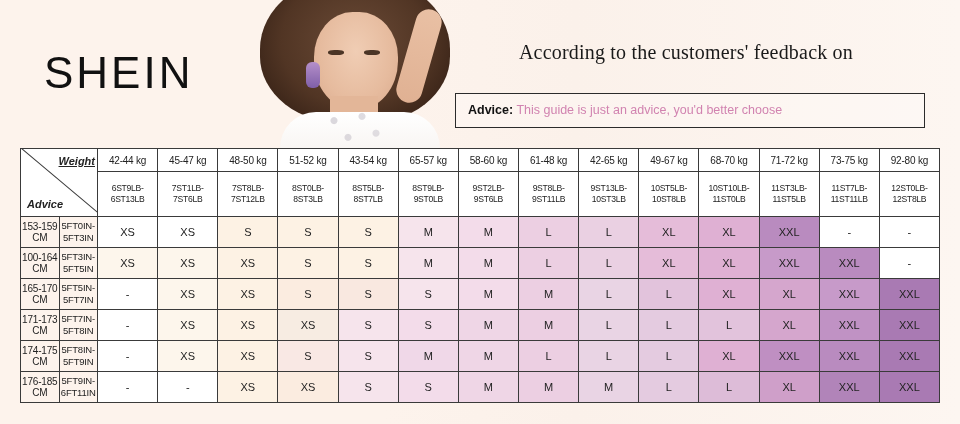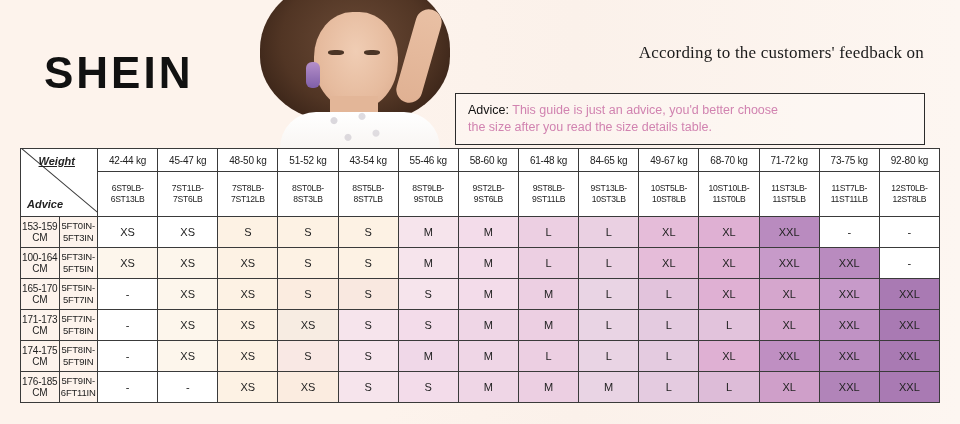--- a/index.html
+++ b/index.html
@@ -26,21 +26,21 @@
     top: 0;
     left: 0;
     width: 960px;
     height: 150px;
   }
   .brand {
     position: absolute;
     left: 44px;
     top: 48px;
     font-family: "Liberation Sans", sans-serif;
-    font-weight: bold;
+    font-weight: normal;
     font-size: 44px;
     letter-spacing: 3px;
     color: #111;
   }
   
   .photo {
     position: absolute;
     left: 210px;
     top: 0;
     width: 300px;
@@ -117,26 +117,26 @@
     position: absolute;
     left: 96px;
     top: 62px;
     width: 14px;
     height: 26px;
     background: linear-gradient(180deg, #b58fc9, #7f5fa8);
     border-radius: 6px;
   }
   .headline {
     position: absolute;
-    right: 36px;
+    right: 24px;
     top: 40px;
     width: 500px;
-    text-align: right;
+    text-align: center;
     font-family: "Liberation Serif", serif;
-    font-size: 17px;
+    font-size: 20px;
     line-height: 25px;
     color: #1a1a1a;
     letter-spacing: .2px;
   }
   .advice-box {
     position: absolute;
     left: 455px;
     top: 93px;
     width: 470px;
     border: 1px solid #2b2b2b;
@@ -145,21 +145,21 @@
     box-sizing: border-box;
   }
   .advice-line {
     font-size: 12.5px;
     line-height: 17px;
     color: #d183b0;
     font-family: "Liberation Sans", sans-serif;
   }
   .advice-line .lbl {
     color: #111;
-    font-weight: normal;
+    font-weight: bold;
   }
   
   table.size {
     position: absolute;
     left: 20px;
     top: 148px;
     border-collapse: collapse;
     width: 920px;
     font-size: 10.5px;
     color: #232323;
@@ -184,21 +184,21 @@
     left: -10px;
     top: -10px;
     width: 130px;
     height: 1px;
     background: #3a3a3a;
     transform: rotate(40deg);
     transform-origin: left top;
   }
   .corner .w {
     position: absolute;
-    right: 22px;
+    right: 2px;
     top: 6px;
     font-size: 11px;
     font-weight: bold;
     font-style: italic;
     text-decoration: underline;
   }
   .corner .h {
     position: absolute;
     left: 6px;
     bottom: 6px;
@@ -255,42 +255,41 @@
     <div class="brand">SHEIN</div>
 
     <div class="headline">
       <div>According to the customers' feedback on</div>
     </div>
 
     <div class="advice-box">
       <div class="advice-line">
         <span class="lbl">Advice:</span><span> This guide is just an advice, you'd better choose</span>
       </div>
-      <div class="advice-line">the size after you read the size details table.</div>
     </div>
   </div>
 
   <table class="size">
     <thead>
       <tr>
         <th class="corner" rowspan="2" colspan="2">
           <span class="diag"></span>
           <span class="w">Weight</span>
           <span class="h">Advice</span>
         </th>
 
       <th class="kg hdr-kg">42-44 kg</th>
           <th class="kg hdr-kg">45-47 kg</th>
           <th class="kg hdr-kg">48-50 kg</th>
           <th class="kg hdr-kg">51-52 kg</th>
           <th class="kg hdr-kg">43-54 kg</th>
-          <th class="kg hdr-kg">55-46 kg</th>
+          <th class="kg hdr-kg">65-57 kg</th>
           <th class="kg hdr-kg">58-60 kg</th>
           <th class="kg hdr-kg">61-48 kg</th>
-          <th class="kg hdr-kg">84-65 kg</th>
+          <th class="kg hdr-kg">42-65 kg</th>
           <th class="kg hdr-kg">49-67 kg</th>
           <th class="kg hdr-kg">68-70 kg</th>
           <th class="kg hdr-kg">71-72 kg</th>
           <th class="kg hdr-kg">73-75 kg</th>
           <th class="kg hdr-kg">92-80 kg</th>
         </tr>
       <tr>
 
       <th class="lb hdr-lb">6ST9LB-6ST13LB</th>
           <th class="lb hdr-lb">7ST1LB-7ST6LB</th>

